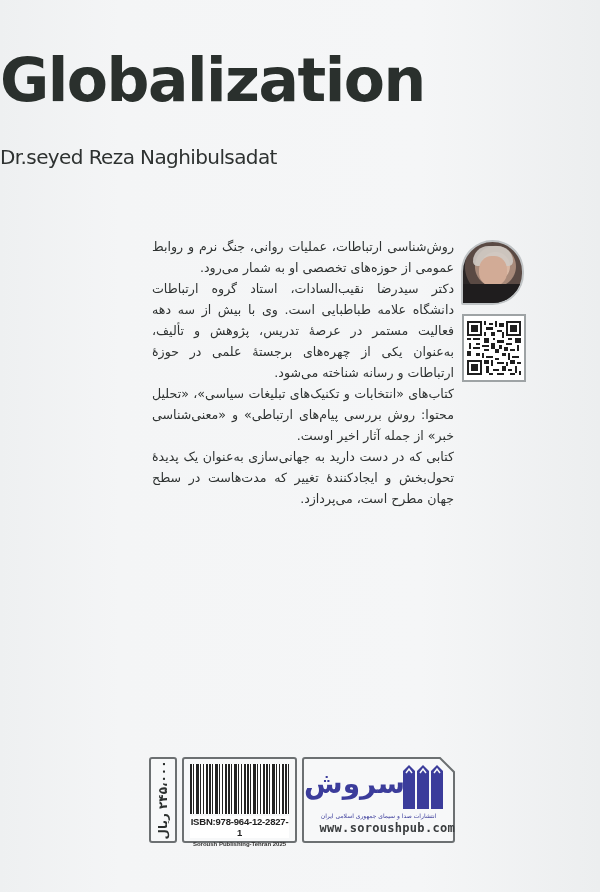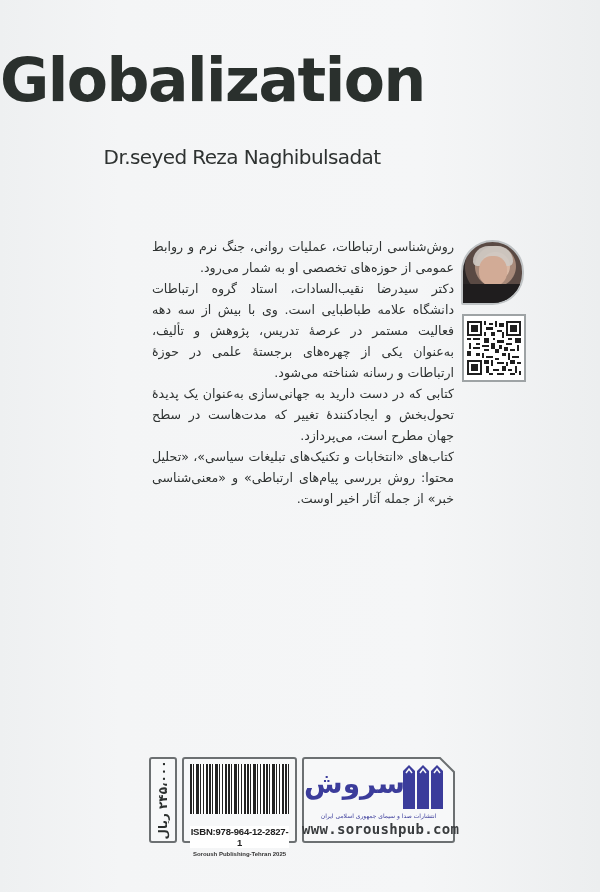--- a/index.html
+++ b/index.html
@@ -13,21 +13,20 @@
     .title {
       position: absolute; left: 0; width: 600px; top: 40px;
       font-family: "DejaVu Sans", sans-serif;
       font-weight: bold;
       font-size: 60px; letter-spacing: -1.5px;
       color: #2a302d;
       line-height: 80px;
     }
     .author {
       position: absolute; left: 0; width: 484px; top: 143px;
-      text-align: center;
       font-family: "DejaVu Sans", sans-serif;
       font-size: 20px; letter-spacing: -0.6px;
       color: #2e3231;
       line-height: 28px;
     }
     .bio {
       position: absolute; left: 152px; width: 302px; top: 236px;
       direction: rtl; text-align: justify; text-align-last: right;
       font-family: "DejaVu Sans", sans-serif;
       font-size: 12.6px; line-height: 21px;
@@ -81,21 +80,21 @@
     }
     .barcode-bars {
       width: 100%; height: 50px;
       background: repeating-linear-gradient(90deg,
         #222 0 2px, #fff 2px 3px, #222 3px 4px, #fff 4px 6px,
         #222 6px 9px, #fff 9px 10px, #222 10px 11px, #fff 11px 13px,
         #222 13px 14px, #fff 14px 16px, #222 16px 18px, #fff 18px 19px);
     }
     .isbn {
       text-align: center; font-family: "Liberation Sans", sans-serif; font-weight: bold;
-      font-size: 9.5px; color: #222; margin-top: 12px; letter-spacing: -0.2px;
+      font-size: 9.5px; color: #222; margin-top: 2px; letter-spacing: -0.2px;
       background: #fff;
     }
     .imprint {
       text-align: center; font-family: "Liberation Sans", sans-serif; font-weight: bold;
       font-size: 6px; color: #333; margin-top: 3px;
     }
     .pub-box {
       left: 302px; top: 757px; width: 153px; height: 86px;
       border: none; background: transparent;
     }
@@ -108,36 +107,36 @@
     }
     .logo-bars { position: absolute; right: 10px; top: 8px; }
     .pub-tagline {
       position: absolute; left: 8px; right: 8px; top: 55px;
       direction: rtl; text-align: center;
       font-family: "DejaVu Sans", sans-serif;
       font-size: 6px; color: #3b3c9b;
     }
     .pub-url {
       position: absolute; left: 0; right: 0; top: 64px;
-      text-align: center;
+      text-align: right;
       font-family: "DejaVu Sans Mono", monospace; font-weight: bold;
-      font-size: 14px; color: #3a3d3f; letter-spacing: 0.3px;
+      font-size: 12px; color: #3a3d3f; letter-spacing: 0.3px;
     }
   </style>
 </head>
 <body>
 
 <div class="title">Globalization</div>
 <div class="author">Dr.seyed Reza Naghibulsadat</div>
 
 <div class="bio">
   <p>روش‌شناسی ارتباطات، عملیات روانی، جنگ نرم و روابط عمومی از حوزه‌های تخصصی او به شمار می‌رود.</p>
   <p>دکتر سیدرضا نقیب‌السادات، استاد گروه ارتباطات دانشگاه علامه طباطبایی است. وی با بیش از سه دهه فعالیت مستمر در عرصهٔ تدریس، پژوهش و تألیف، به‌عنوان یکی از چهره‌های برجستهٔ علمی در حوزهٔ ارتباطات و رسانه شناخته می‌شود.</p>
+  <p>کتاب‌های «انتخابات و تکنیک‌های تبلیغات سیاسی»، «تحلیل محتوا: روش بررسی پیام‌های ارتباطی» و «معنی‌شناسی خبر» از جمله آثار اخیر اوست.</p>
   <p>کتابی که در دست دارید به جهانی‌سازی به‌عنوان یک پدیدهٔ تحول‌بخش و ایجادکنندهٔ تغییر که مدت‌هاست در سطح جهان مطرح است، می‌پردازد.</p>
-  <p>کتاب‌های «انتخابات و تکنیک‌های تبلیغات سیاسی»، «تحلیل محتوا: روش بررسی پیام‌های ارتباطی» و «معنی‌شناسی خبر» از جمله آثار اخیر اوست.</p>
 </div>
 
 <div class="photo">
   <div class="hair"></div>
   <div class="face"></div>
   <div class="body"></div>
 </div>
 
 <div class="qr">
   <svg viewBox="0 0 25 25" shape-rendering="crispEdges">

